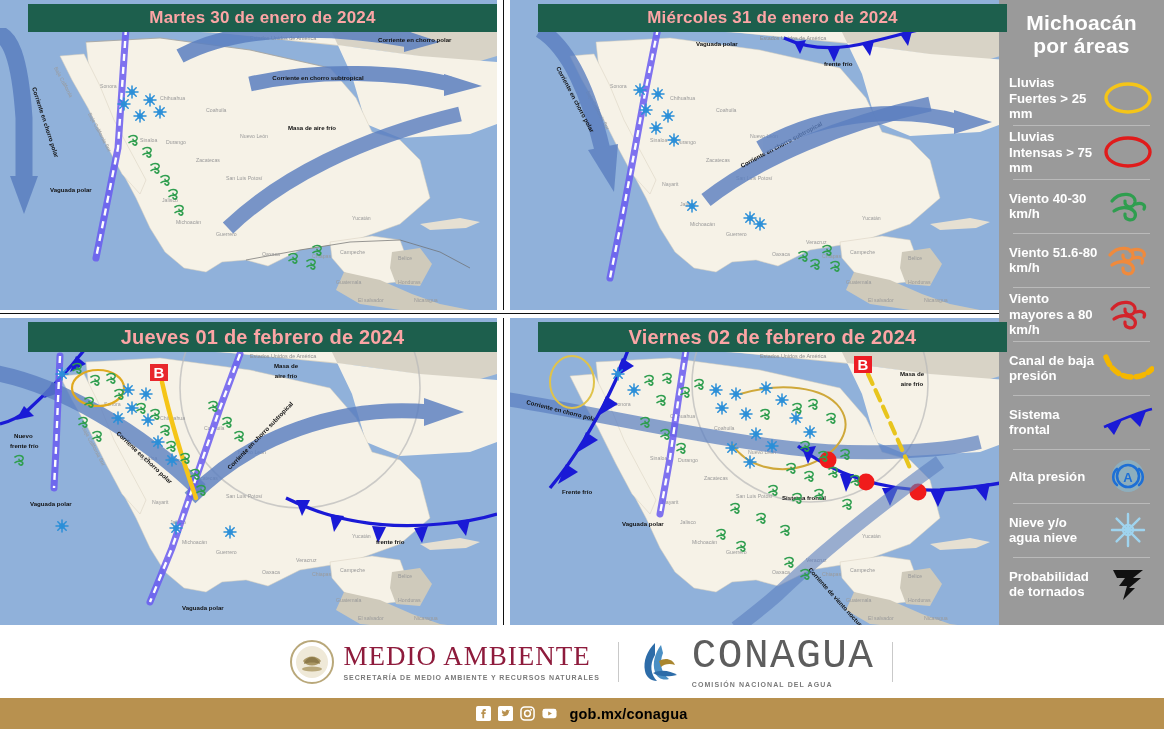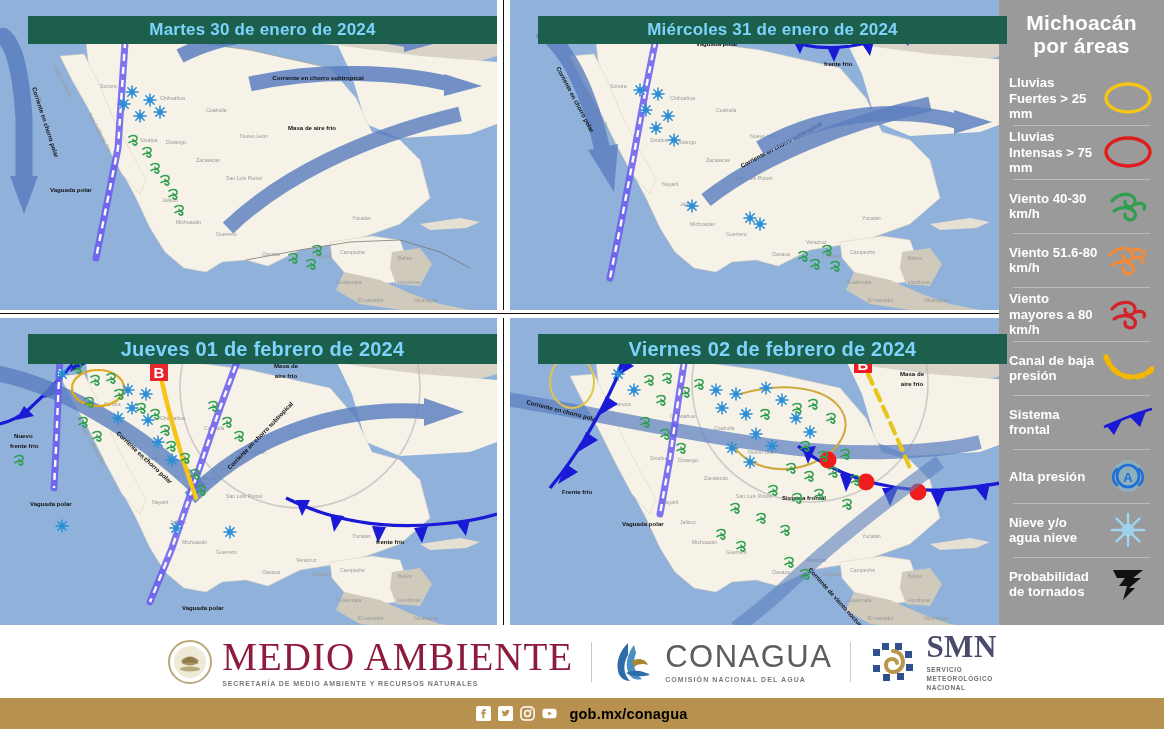--- a/index.html
+++ b/index.html
@@ -16,22 +16,22 @@
     width: 999px; height: 625px;
     background: #ffffff;
   }
   .panel { position: absolute; width: 497px; height: 310px; overflow: hidden; background: #90b1da; }
   .p0 { left: 0;   top: 0; }
   .p1 { left: 510px; top: 0; }
   .p2 { left: 0;   top: 318px; }
   .p3 { left: 510px; top: 318px; }
 
   .panel-head {
-    position: absolute; left: 0; top: 16px; right: 0; height: 28px;
-    background: #1d5f4d; color: #7dd3fc;
+    position: absolute; left: 0; top: 4px; right: 0; height: 28px;
+    background: #1d5f4d; color: #fca5a5;
     display: flex; align-items: center; justify-content: center;
     font-size: 17px; font-weight: bold; letter-spacing: .2px;
     z-index: 40;
     margin-left: 28px;
   }
   .p2 .panel-head, .p3 .panel-head { height: 30px; font-size: 20px; }
 
   .map { position: absolute; left: 0; top: 28px; right: 0; bottom: 0; overflow: hidden; }
   .p2 .map, .p3 .map { top: 30px; }
   .map svg { display: block; width: 100%; height: 100%; }
@@ -66,23 +66,23 @@
   .legend-sym { width: 52px; height: 46px; flex: 0 0 52px; display: flex; align-items: center; justify-content: center; }
   .legend-sym svg { display: block; }
 
   
   .footer-logos {
     position: absolute; left: 0; top: 625px; width: 1164px; height: 73px;
     background: #ffffff; display: flex; align-items: center; justify-content: center; gap: 0;
   }
   .logo-block { display: flex; align-items: center; gap: 9px; padding: 0 18px; }
   .logo-sep { width: 1px; height: 40px; background: #c9c9c9; }
-  .logo-text-main { font-family: "Liberation Serif", serif; font-size: 39px; letter-spacing: 1px; color: #8e1b3c; line-height: 1; font-weight: normal; }
+  .logo-text-main { font-family: "Liberation Serif", serif; font-size: 27px; letter-spacing: 1px; color: #8e1b3c; line-height: 1; font-weight: normal; }
   .logo-text-sub { font-size: 7px; letter-spacing: .9px; color: #7a7a7a; margin-top: 4px; font-weight: bold; }
-  .conagua-main { font-family: Liberation Sans, sans-serif; font-size: 31px; letter-spacing: 1.5px; color: #5d5d5d; line-height: 1; }
+  .conagua-main { font-family: Liberation Mono, monospace; font-size: 41px; letter-spacing: 1.5px; color: #5d5d5d; line-height: 1; }
   .conagua-sub { font-size: 7px; letter-spacing: 1.1px; color: #7a7a7a; margin-top: 4px; font-weight: bold; }
   .smn-main { font-family: "Liberation Serif", serif; font-size: 31px; letter-spacing: .5px; color: #4a4a6a; line-height: 1; font-weight: bold; }
   .smn-sub { font-size: 6.4px; letter-spacing: .7px; color: #6d6d6d; margin-top: 3px; line-height: 1.42; font-weight: bold; }
 
   .bottom-bar {
     position: absolute; left: 0; top: 698px; width: 1164px; height: 31px;
     background: #b8914f; display: flex; align-items: center; justify-content: center; gap: 7px;
   }
   .bb-url { color: #000000; font-size: 14.5px; font-weight: bold; letter-spacing: .2px; margin-left: 5px; }
   .soc { width: 15px; height: 15px; display: block; }
@@ -736,41 +736,20 @@
         <path d="M16,34 C24,30 34,32 40,36 C32,38 22,38 16,34 Z" fill="#2d6ca8"></path>
       </svg>
       <div>
         <div class="conagua-main">CONAGUA</div>
         <div class="conagua-sub">COMISIÓN NACIONAL DEL AGUA</div>
       </div>
     </div>
 
     <div class="logo-sep"></div>
 
-    <div class="logo-block">
-      <svg width="48" height="46" viewBox="0 0 48 46">
-        <g fill="#2f4f8f">
-          <rect x="4" y="10" width="7" height="7"></rect>
-            <rect x="13" y="4" width="7" height="7"></rect>
-          <rect x="26" y="4" width="7" height="7"></rect>
-            <rect x="36" y="12" width="7" height="7"></rect>
-          <rect x="37" y="25" width="7" height="7"></rect>
-            <rect x="28" y="34" width="7" height="7"></rect>
-          <rect x="14" y="35" width="7" height="7"></rect>
-            <rect x="4" y="26" width="7" height="7"></rect>
-        </g>
-        <path d="M24,12 C30,12 34,17 34,23 C34,29 29,33 24,33 C20,33 17,30 17,26 C17,22 20,20 23,20 C26,20 28,22 28,24" fill="none" stroke="#b8974a" stroke-width="4" stroke-linecap="round"></path>
-      </svg>
-      <div>
-        <div class="smn-main">SMN</div>
-        <div class="smn-sub" style="white-space:pre-line">SERVICIO
-METEOROLÓGICO
-NACIONAL</div>
-      </div>
-    </div>
 
   </div>
 
   <div class="bottom-bar">
     <svg class="soc" viewBox="0 0 16 16">
       <rect width="16" height="16" rx="2" fill="#ffffff"></rect>
       <path d="M10.4,5.2 L9.2,5.2 C8.8,5.2 8.7,5.4 8.7,5.8 L8.7,6.7 L10.4,6.7 L10.2,8.4 L8.7,8.4 L8.7,13 L6.8,13 L6.8,8.4 L5.6,8.4 L5.6,6.7 L6.8,6.7 L6.8,5.5 C6.8,4.1 7.6,3.3 9,3.3 L10.4,3.3 Z" fill="#b8914f"></path>
     </svg>
     <svg class="soc" viewBox="0 0 16 16">
       <rect width="16" height="16" rx="2" fill="#ffffff"></rect>

